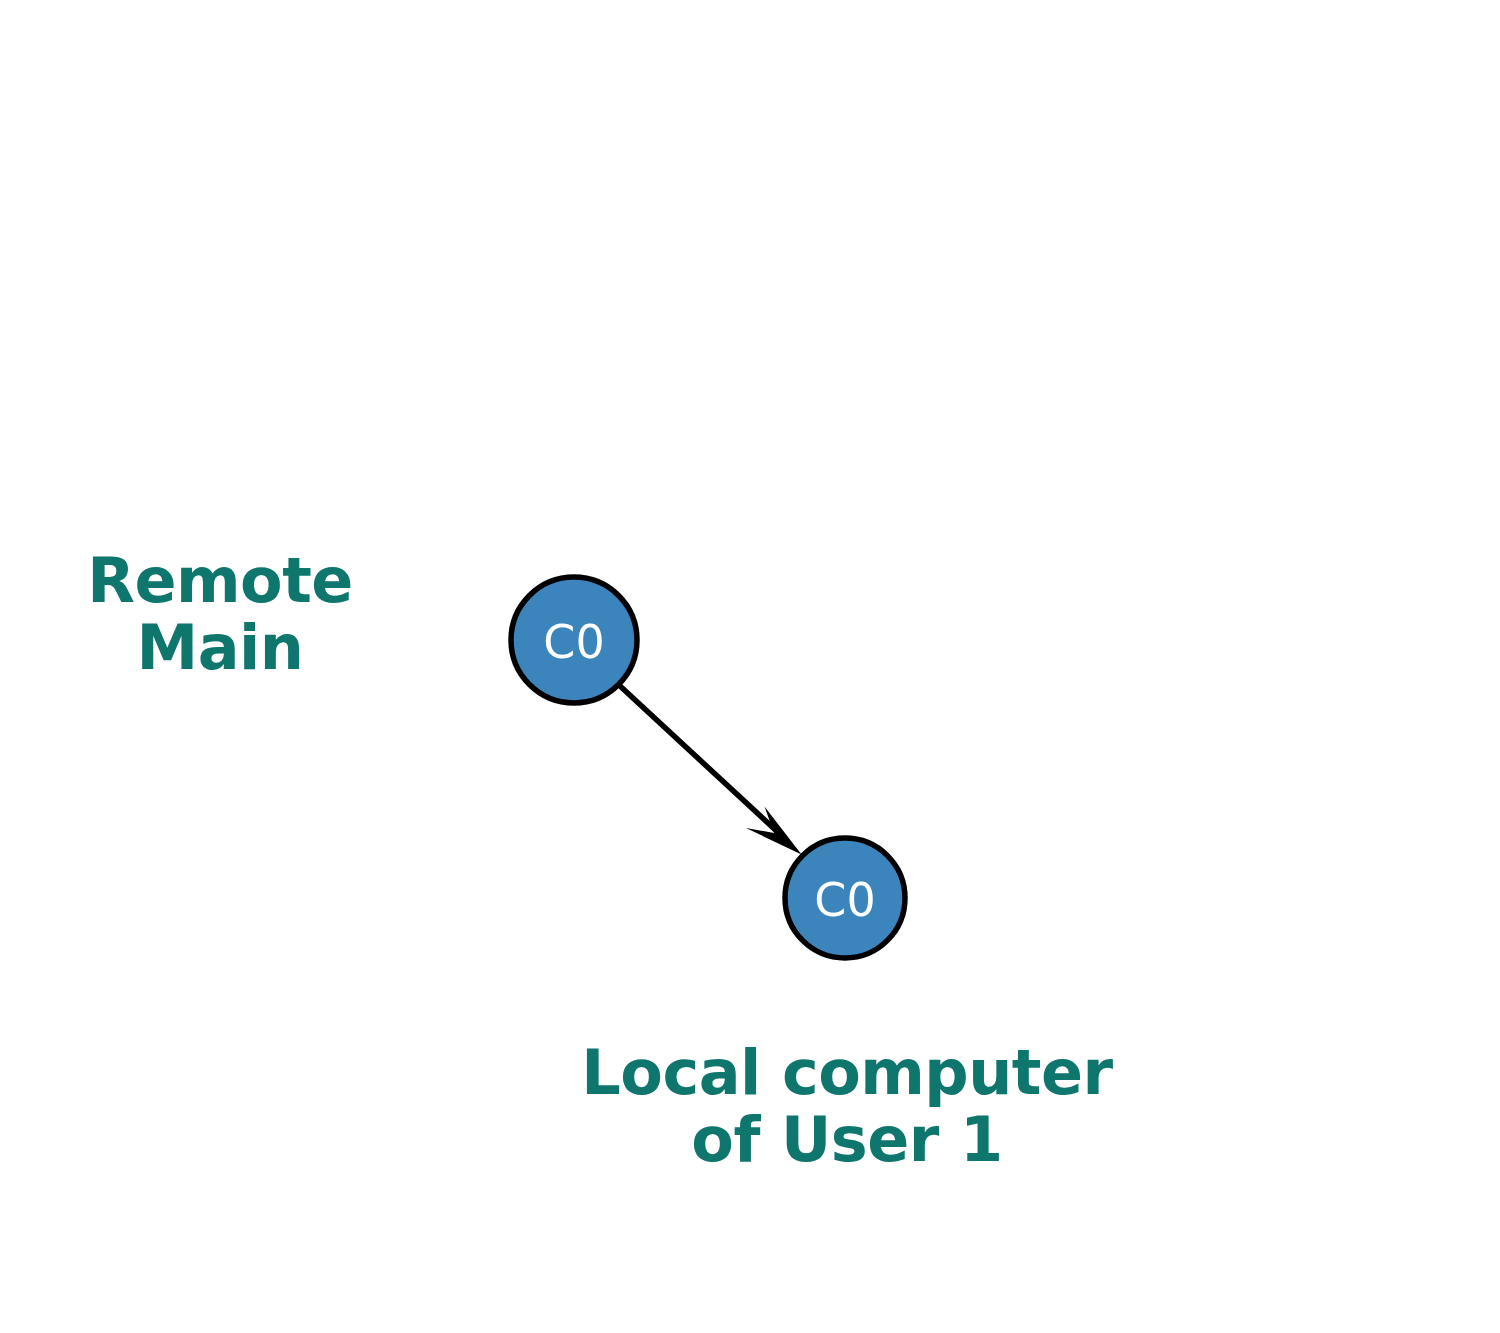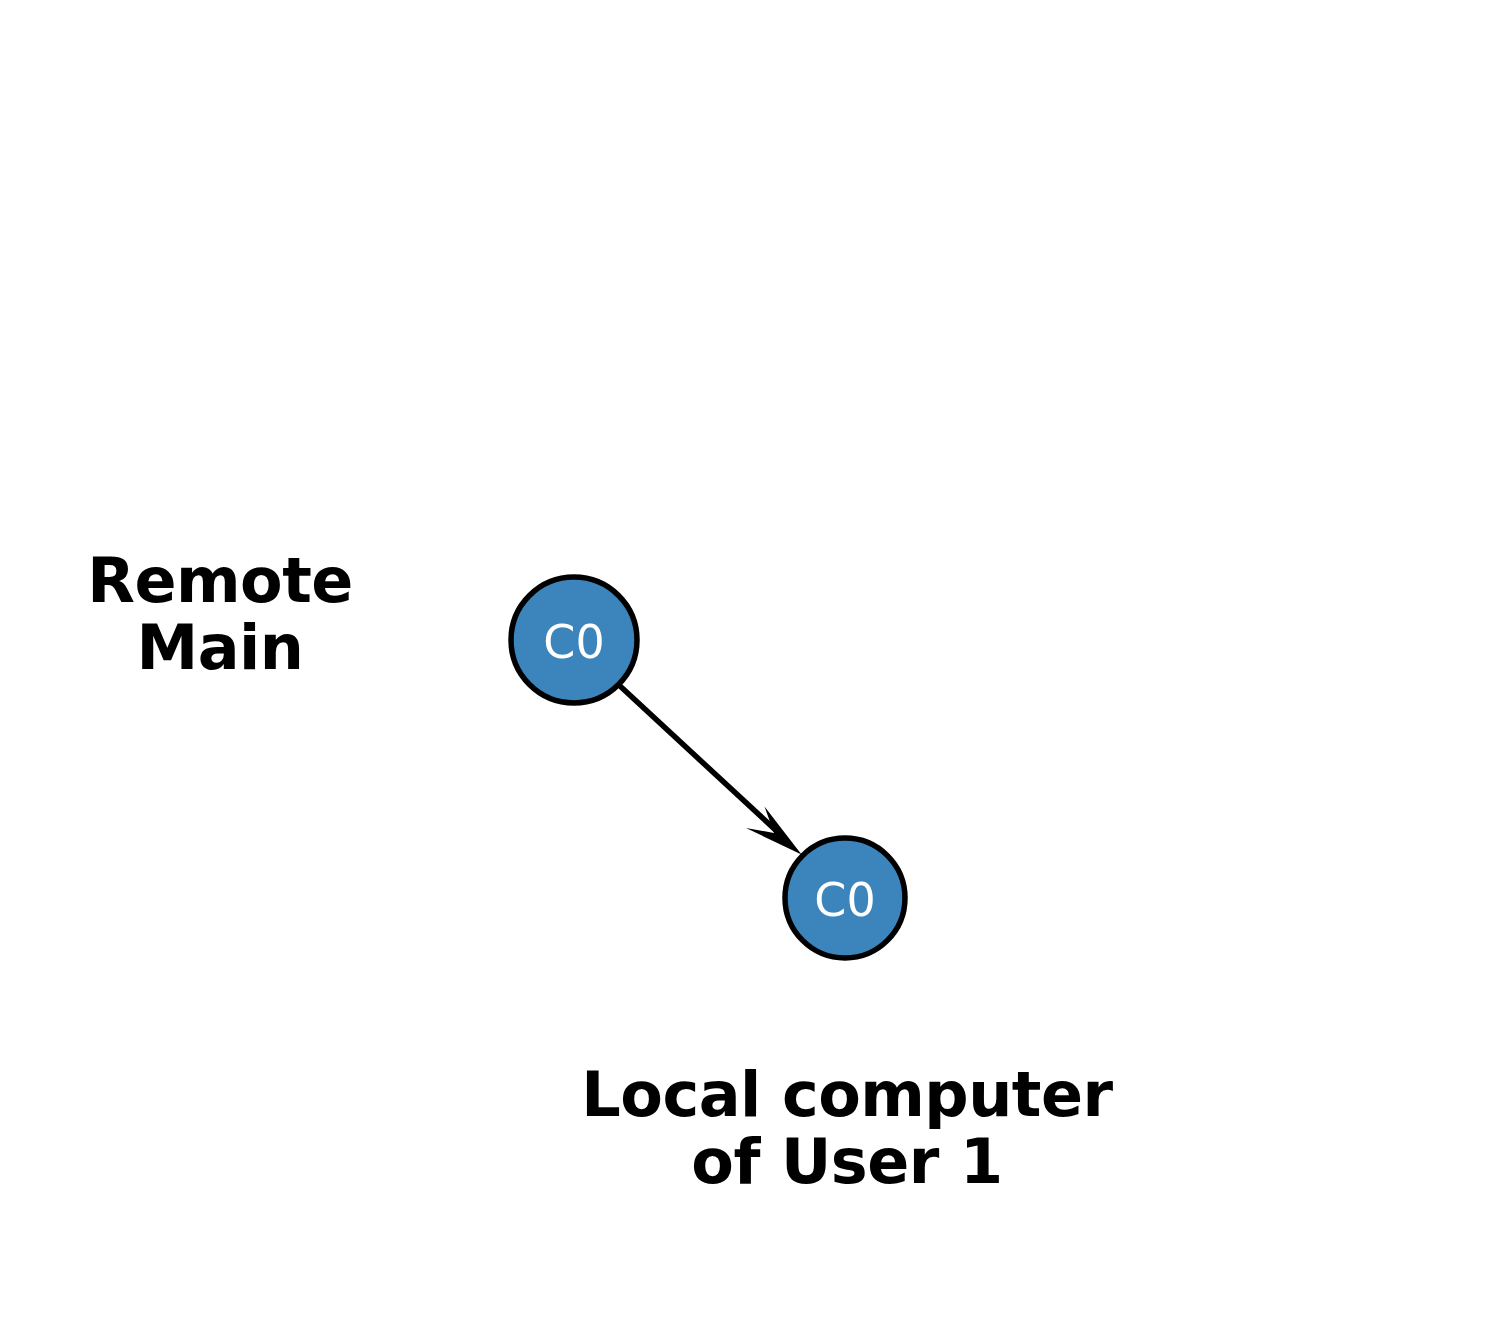--- a/index.html
+++ b/index.html
@@ -22,37 +22,37 @@
     position: absolute;
     left: 0;
     top: 0;
     width: 1500px;
     height: 1333px;
     display: block;
   }
   .group-label {
     position: absolute;
     text-align: center;
-    color: #000000;
+    color: #0f766e;
     font-family: "DejaVu Sans", sans-serif;
     font-weight: bold;
     font-size: 62px;
     line-height: 1.08;
     letter-spacing: -0.5px;
     white-space: pre-line;
     user-select: none;
   }
   #label-remote-main {
     left: 20px;
     top: 548px;
     width: 400px;
   }
   #label-local-computer {
     left: 547px;
-    top: 1062px;
+    top: 1040px;
     width: 600px;
   }
   .node-text {
     fill: #ffffff;
     font-family: "DejaVu Sans", sans-serif;
     font-weight: normal;
     font-size: 46px;
     text-anchor: middle;
     dominant-baseline: central;
     user-select: none;

